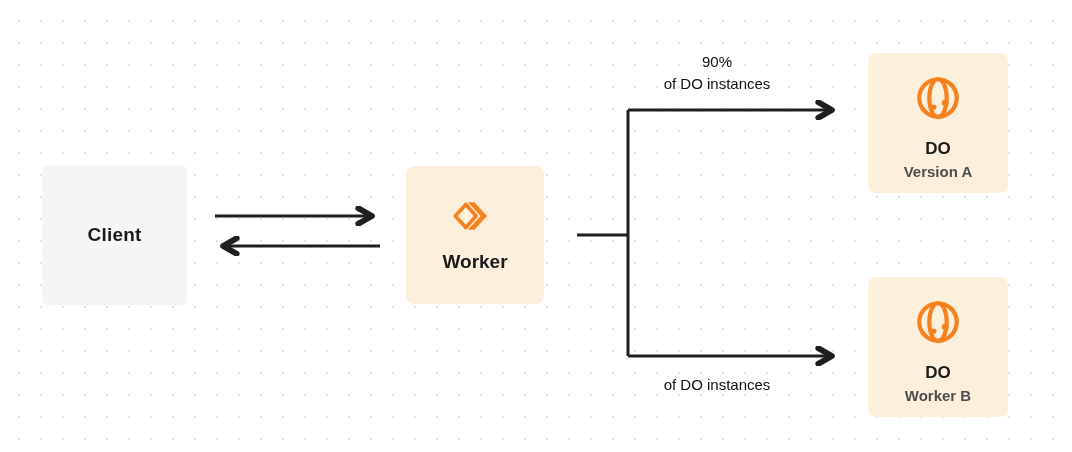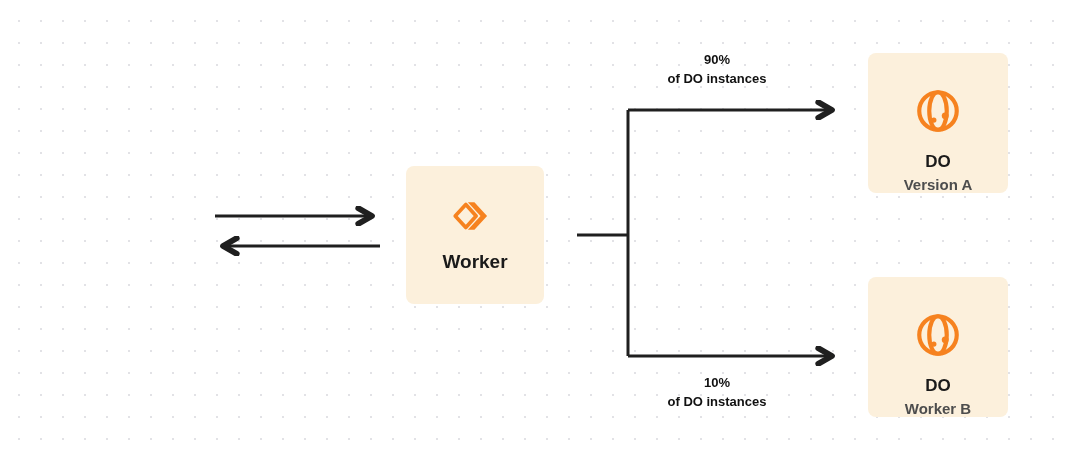--- a/index.html
+++ b/index.html
@@ -58,43 +58,42 @@
     font-size: 19px;
     font-weight: 700;
     color: #1a1a1a;
   }
 
   .node-do {
     width: 140px; height: 140px;
     background: #fcf0dc;
     gap: 4px;
     padding-top: 6px;
-    justify-content: flex-end;
   }
   .node-do-a { left: 868px; top: 53px; }
   .node-do-b { left: 868px; top: 277px; }
   .node-do .do-icon-wrap { margin-bottom: 8px; }
   .node-do .do-title {
     font-size: 17px;
     font-weight: 700;
     color: #1a1a1a;
   }
   .node-do .do-subtitle {
     font-size: 15px;
     font-weight: 700;
     color: #4d4d4d;
   }
 
   .branch-label {
     position: absolute;
     width: 220px;
     text-align: center;
     color: #111111;
-    font-size: 13px;
-    font-weight: 700;
+    font-size: 15px;
+    font-weight: 400;
     line-height: 1.45;
   }
   .branch-label-top { left: 607px; top: 51px; }
   .branch-label-bottom { left: 607px; top: 374px; }
 </style>
 </head>
 <body>
 
 <div class="canvas">
 
@@ -105,38 +104,40 @@
       </marker>
     </defs>
     <path d="M215 216 L370 216" marker-end="url(#arrowV)"></path>
     <path d="M380 246 L225 246" marker-end="url(#arrowV)"></path>
     <path d="M577 235 L628 235"></path>
     <path d="M628 110 L628 356"></path>
     <path d="M628 110 L830 110" marker-end="url(#arrowV)"></path>
     <path d="M628 356 L830 356" marker-end="url(#arrowV)"></path>
   </svg>
 
+  <div class="node node-client">
+    <span class="node-label">Client</span>
+  </div>
 
   <div class="node node-worker">
     <span class="icon-wrap">
       <svg width="46" height="38" viewBox="0 0 40 32" xmlns="http://www.w3.org/2000/svg">
         <path d="M12 6 L2.8 16 L12 26 L21 16 Z" fill="none" stroke="#f6821f" stroke-width="3.2" stroke-linejoin="round"></path>
         <path d="M19.5 4 L30.5 16 L19.5 28 L13.8 28 L24.8 16 L13.8 4 Z" fill="#f6821f" stroke="none"></path>
       </svg>
     </span>
     <span class="node-label">Worker</span>
   </div>
 
   <div class="branch-label branch-label-top">
     <div>90%</div>
     <div>of DO instances</div>
   </div>
 
   <div class="branch-label branch-label-bottom">
-    <div>10%</div>
     <div>of DO instances</div>
   </div>
 
   <div class="node node-do node-do-a">
     <span class="do-icon-wrap">
       <svg width="50" height="50" viewBox="0 0 36 36" xmlns="http://www.w3.org/2000/svg">
         <circle cx="18" cy="18" r="13.5" fill="none" stroke="#f6821f" stroke-width="3"></circle>
         <ellipse cx="18" cy="18" rx="6.3" ry="13.5" fill="none" stroke="#f6821f" stroke-width="3"></ellipse>
         <circle cx="23.2" cy="21.5" r="2.5" fill="#f6821f"></circle>
         <circle cx="15" cy="24.5" r="1.9" fill="#f6821f"></circle>

